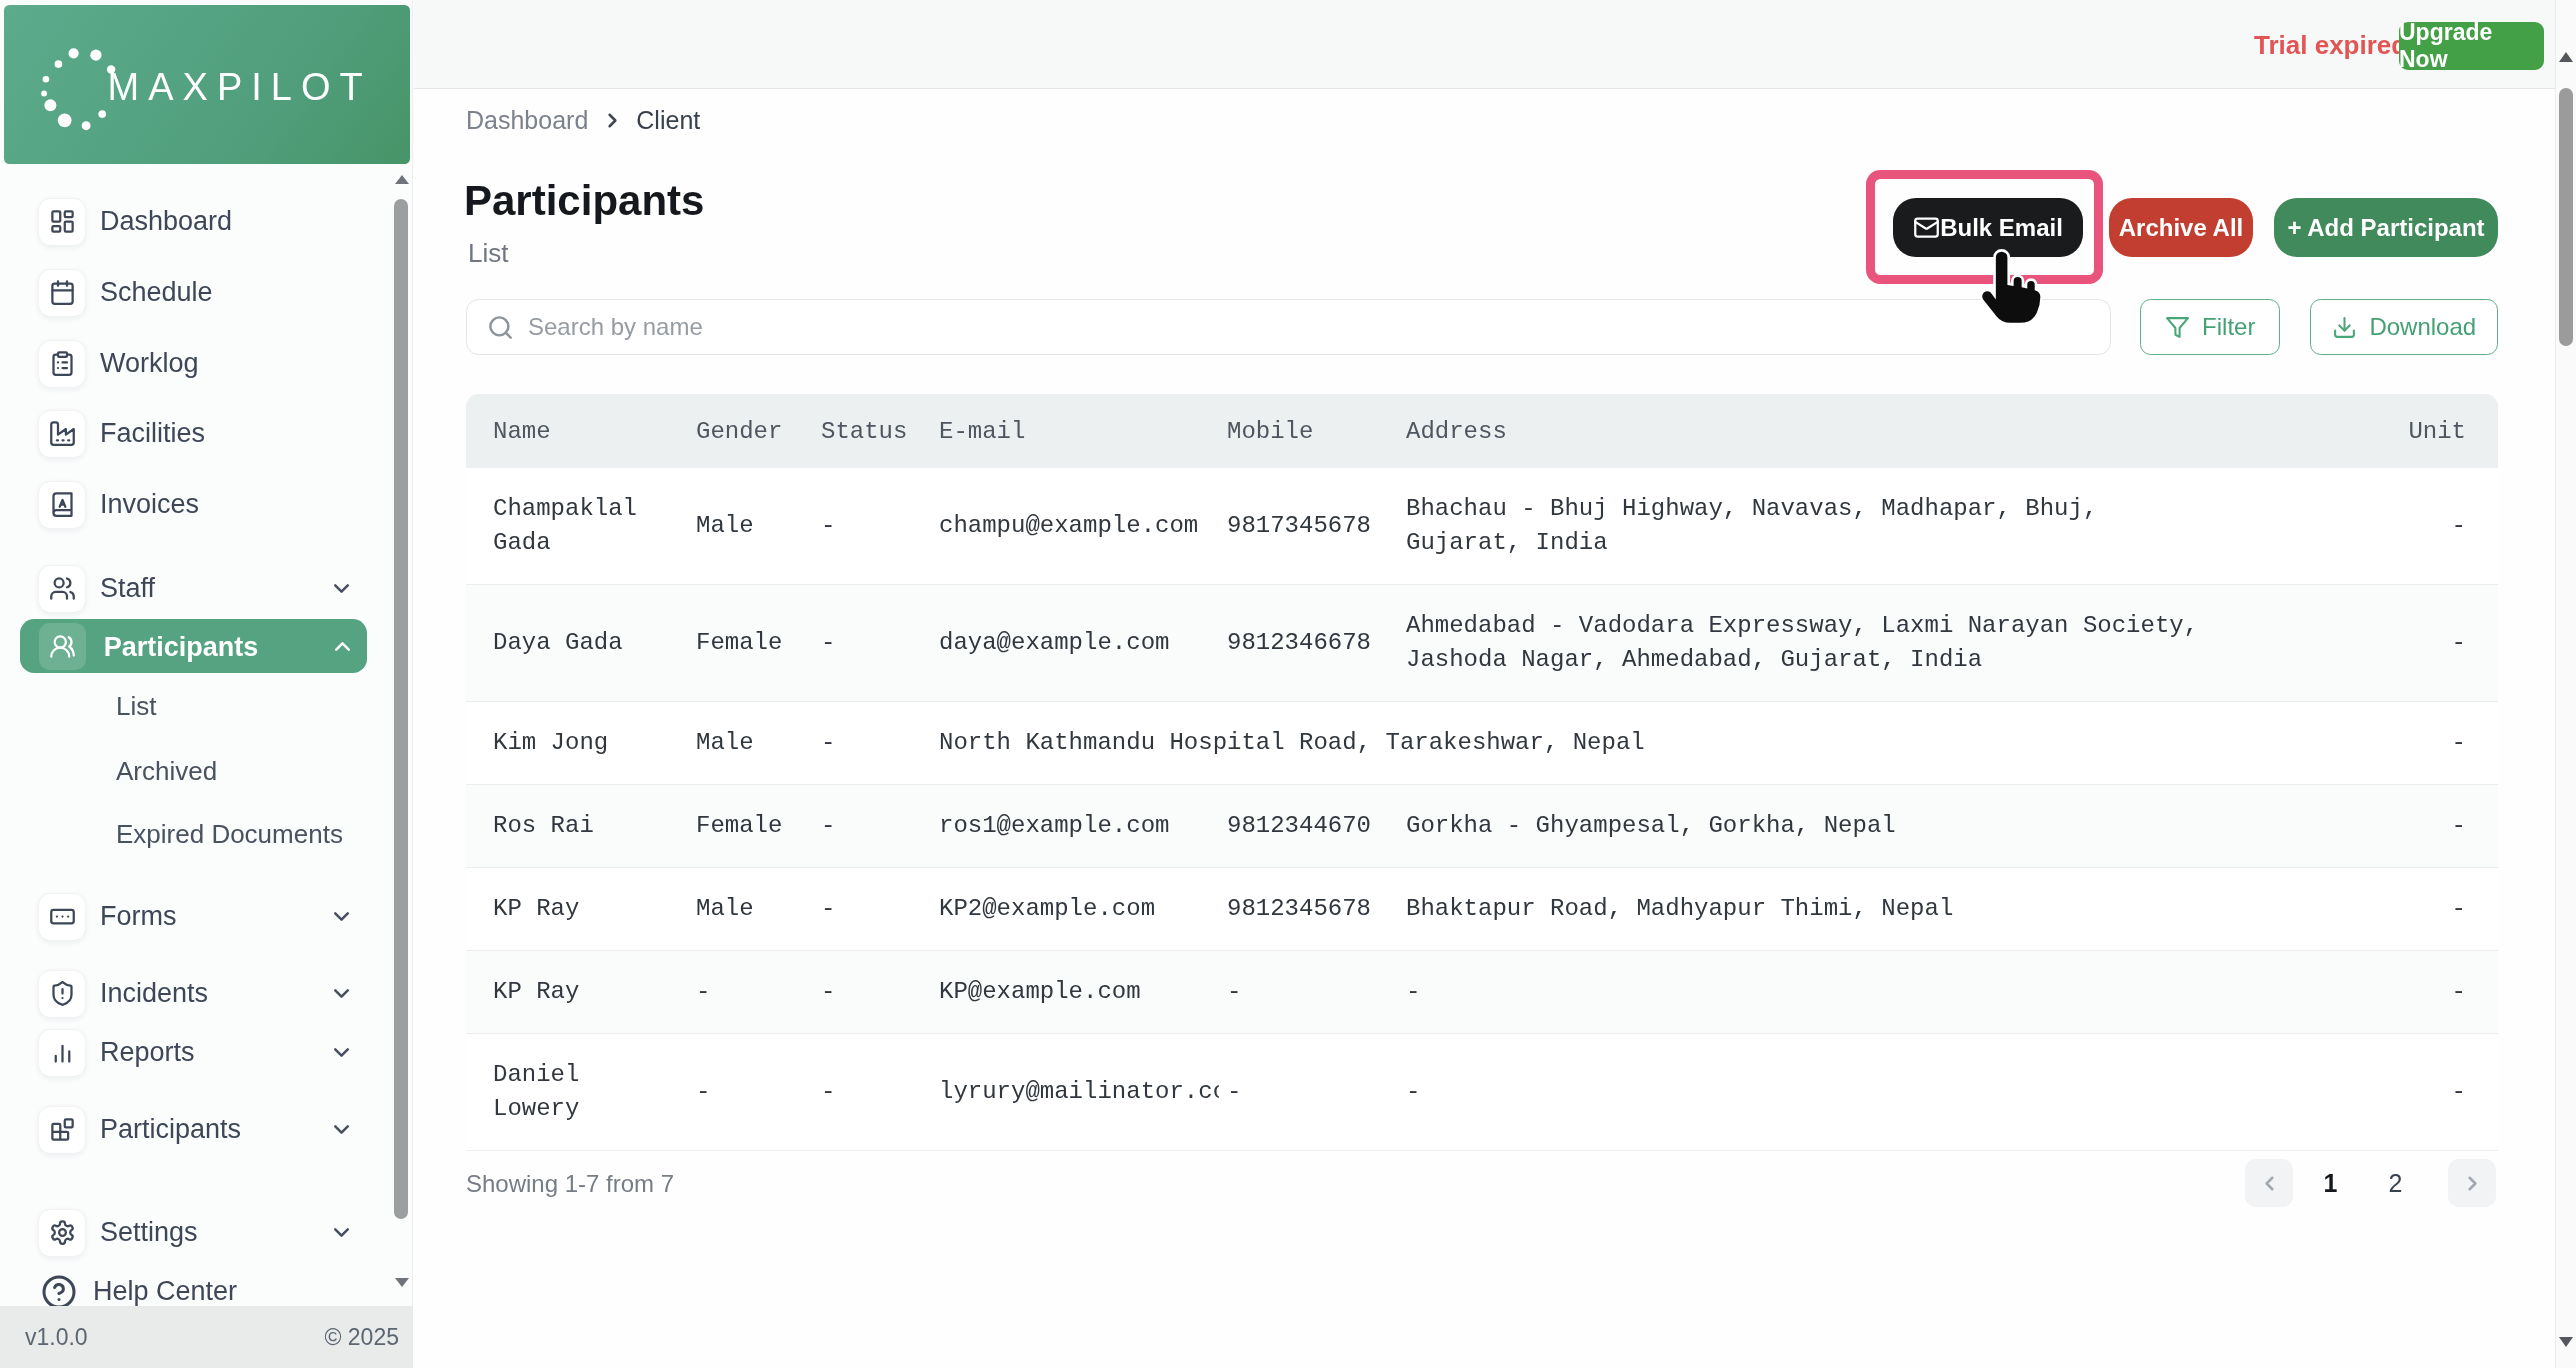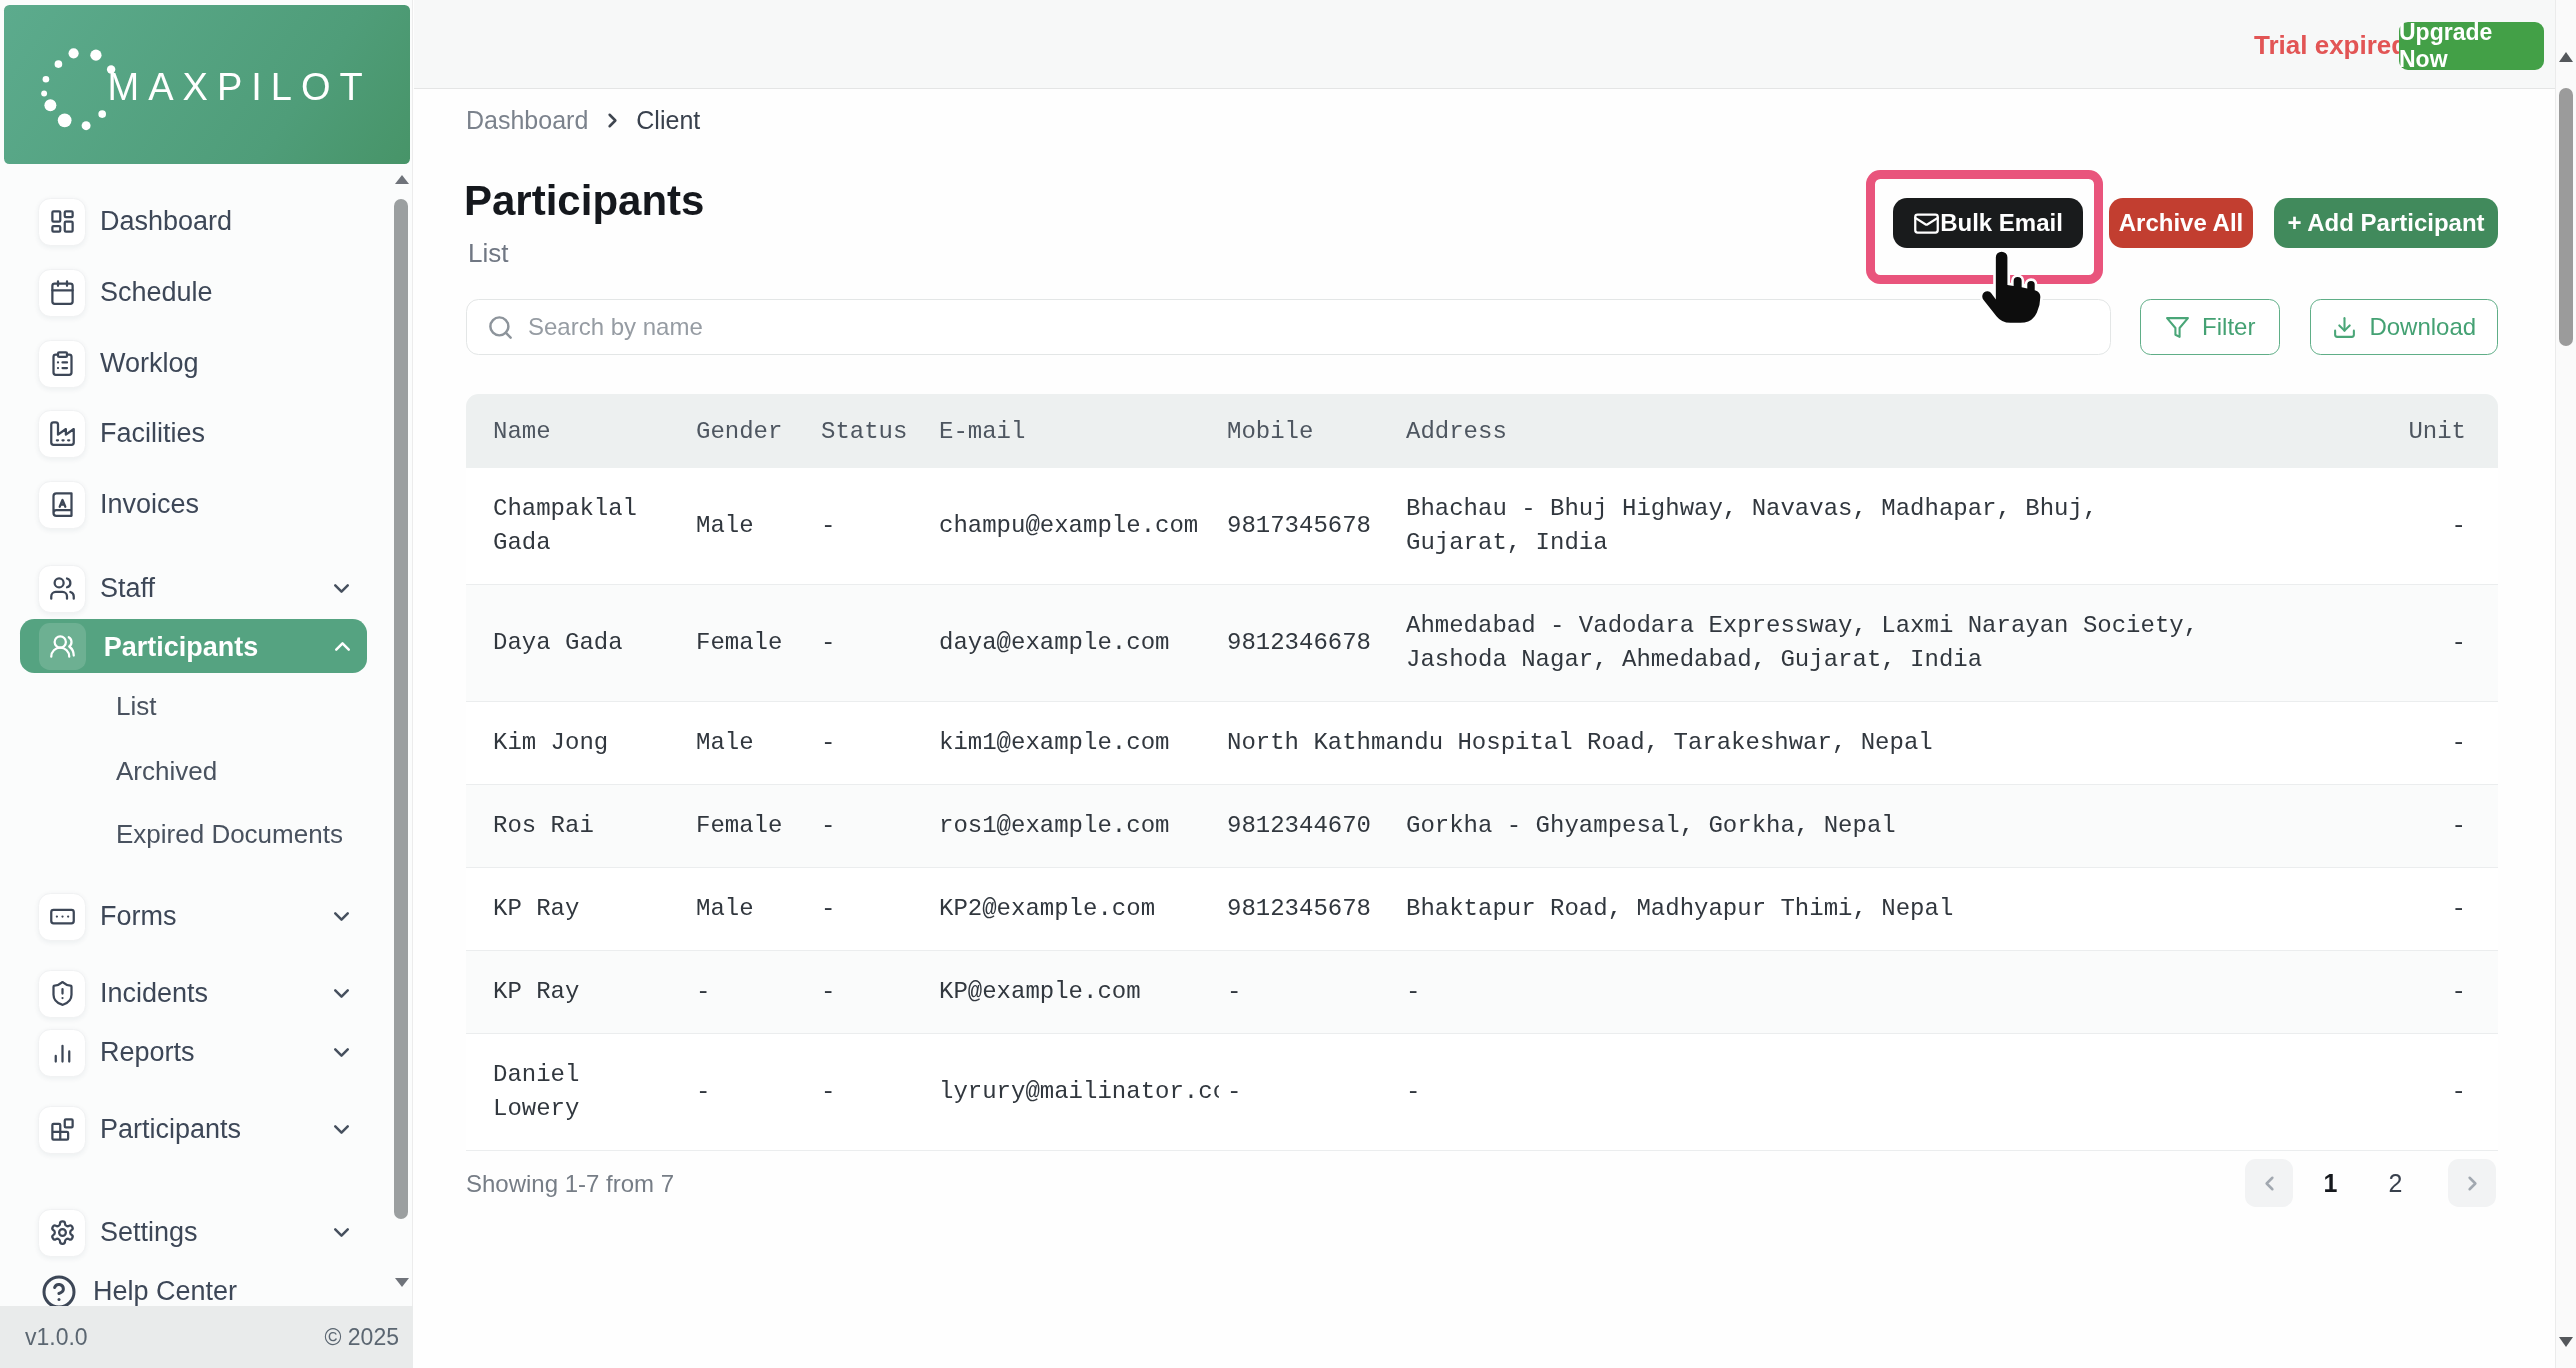--- a/index.html
+++ b/index.html
@@ -52,21 +52,21 @@
 
   
   .breadcrumb { position:absolute; left:466px; top:106px; display:flex; align-items:center; gap:12.5px; font-size:25px; }
   .bc-root { color:#7b828c; cursor:pointer; }
   .bc-sep { width:23px; height:23px; stroke:#3f4650; fill:none; stroke-width:2.6; stroke-linecap:round; stroke-linejoin:round; }
   .bc-cur { color:#39414d; }
 
   .page-title { position:absolute; left:464px; top:177px; font-size:42px; font-weight:700; color:#15181d; }
   .page-sub { position:absolute; left:468px; top:238px; font-size:26px; color:#707783; }
 
-  .btn { position:absolute; height:50px; border-radius:14px; display:flex; align-items:center; justify-content:center; gap:0;
+  .btn { position:absolute; height:59px; border-radius:23px; display:flex; align-items:center; justify-content:center; gap:0;
          color:#fff; font-size:24px; font-weight:700; cursor:pointer; }
   .btn svg { width:27px; height:27px; stroke:#fff; fill:none; stroke-width:2; stroke-linecap:round; stroke-linejoin:round; }
   .btn-bulk { left:1893px; top:198px; width:190px; background:#191b1c; }
   .btn-archive { left:2109px; top:198px; width:144px; background:#c23e30; }
   .btn-add { left:2274px; top:198px; width:224px; background:#418a5c; }
 
   .annotation { position:absolute; left:1866px; top:170px; width:237px; height:114px; border:9.8px solid #e9547c; border-radius:14.3px; z-index:20; pointer-events:none; }
   .cursor-hand { position:absolute; left:1976px; top:245px; width:75px; height:89px; z-index:21; pointer-events:none; }
 
   .searchbar { position:absolute; left:466px; top:299px; width:1645px; height:56px; background:#fff; border:0.9px solid #e3e6e6; border-radius:12.5px;
@@ -395,21 +395,20 @@
           <div class="c email">daya@example.com</div>
           <div class="c mobile">9812346678</div>
           <div class="c address">Ahmedabad - Vadodara Expressway, Laxmi Narayan Society, Jashoda Nagar, Ahmedabad, Gujarat, India</div>
           <div class="c unit">-</div>
         </div>
 
         <div class="t-row">
           <div class="c name">Kim Jong</div>
           <div class="c gender">Male</div>
           <div class="c status">-</div>
-          <div class="c email">kim1@example.com</div>
           <div class="c address">North Kathmandu Hospital Road, Tarakeshwar, Nepal</div>
           <div class="c unit">-</div>
         </div>
 
         <div class="t-row">
           <div class="c name">Ros Rai</div>
           <div class="c gender">Female</div>
           <div class="c status">-</div>
           <div class="c email">ros1@example.com</div>
           <div class="c mobile">9812344670</div>

